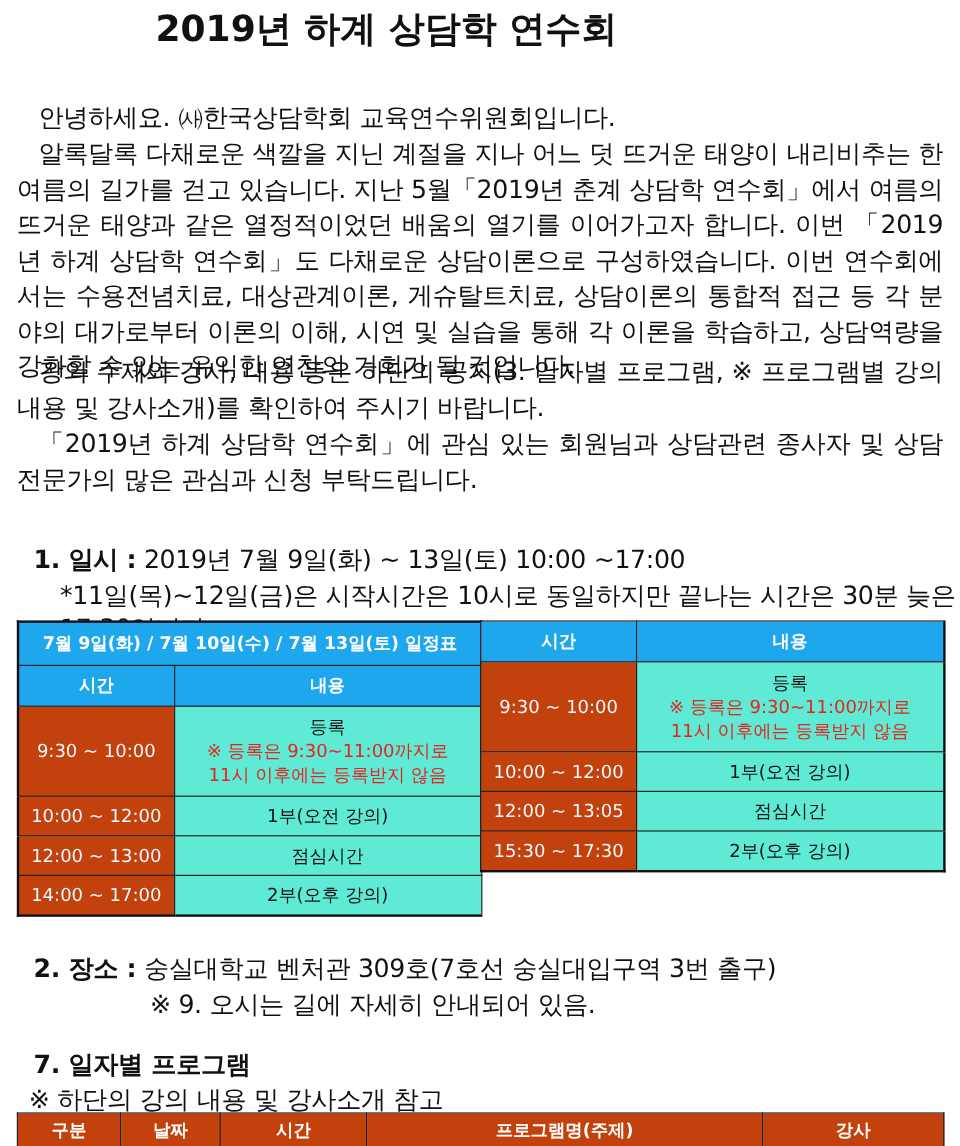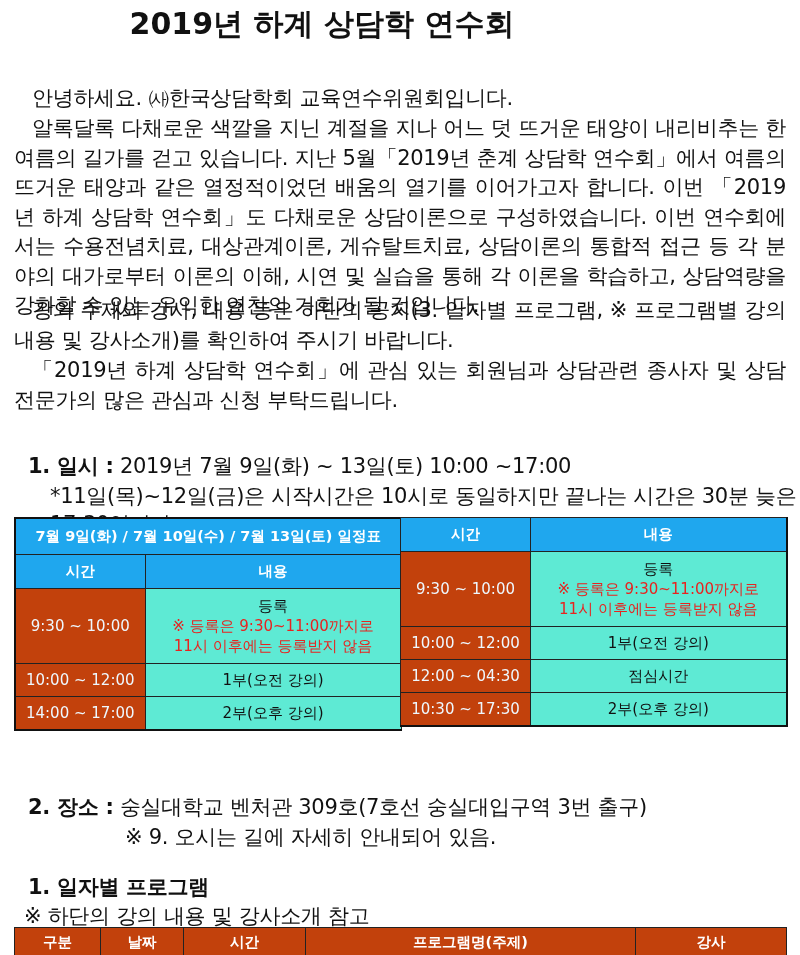--- a/index.html
+++ b/index.html
@@ -91,20 +91,24 @@
       <div>등록</div>
       <div class="red">※ 등록은 9:30~11:00까지로</div>
       <div class="red">11시 이후에는 등록받지 않음</div>
     </td>
   </tr>
   <tr class="row">
     <td class="time-cell outer-left">10:00 ~ 12:00</td>
     <td class="content-cell">1부(오전 강의)</td>
   </tr>
   <tr class="row">
+    <td class="time-cell outer-left">12:00 ~ 13:00</td>
+    <td class="content-cell">점심시간</td>
+  </tr>
+  <tr class="row">
     <td class="time-cell outer-left outer-bottom">14:00 ~ 17:00</td>
     <td class="content-cell outer-bottom">2부(오후 강의)</td>
   </tr>
 </tbody>
   </table>
 
 <table class="sched" style="left:400px; top:517px; width:386px;">
   <colgroup>
       <col style="width:130px">
       <col style="width:256px">
@@ -120,37 +124,37 @@
       <div>등록</div>
       <div class="red">※ 등록은 9:30~11:00까지로</div>
       <div class="red">11시 이후에는 등록받지 않음</div>
     </td>
   </tr>
   <tr class="row">
     <td class="time-cell">10:00 ~ 12:00</td>
     <td class="content-cell outer-right">1부(오전 강의)</td>
   </tr>
   <tr class="row">
-    <td class="time-cell">12:00 ~ 04:30</td>
+    <td class="time-cell">12:00 ~ 13:05</td>
     <td class="content-cell outer-right">점심시간</td>
   </tr>
   <tr class="row">
-    <td class="time-cell outer-bottom">10:30 ~ 17:30</td>
+    <td class="time-cell outer-bottom">15:30 ~ 17:30</td>
     <td class="content-cell outer-right outer-bottom">2부(오후 강의)</td>
   </tr>
 </tbody>
   </table>
 
 <div class="section" style="top:793px;">
   <b>2. 장소 :</b>
   <span>숭실대학교 벤처관 309호(7호선 숭실대입구역 3번 출구)</span>
 </div>
 <div class="sub" style="left:105px; top:823px;margin-left:20px;">※ 9. 오시는 길에 자세히 안내되어 있음.</div>
 
-<div class="section" style="top:873px; font-weight:bold;">1. 일자별 프로그램</div>
+<div class="section" style="top:873px; font-weight:bold;">7. 일자별 프로그램</div>
 <div class="sub" style="left:24px; top:902px;">※ 하단의 강의 내용 및 강사소개 참고</div>
 
 <table class="prog">
   <colgroup>
     <col style="width:86px">
       <col style="width:83px">
       <col style="width:122px">
       <col style="width:330px">
       <col style="width:151px">
   </colgroup>

